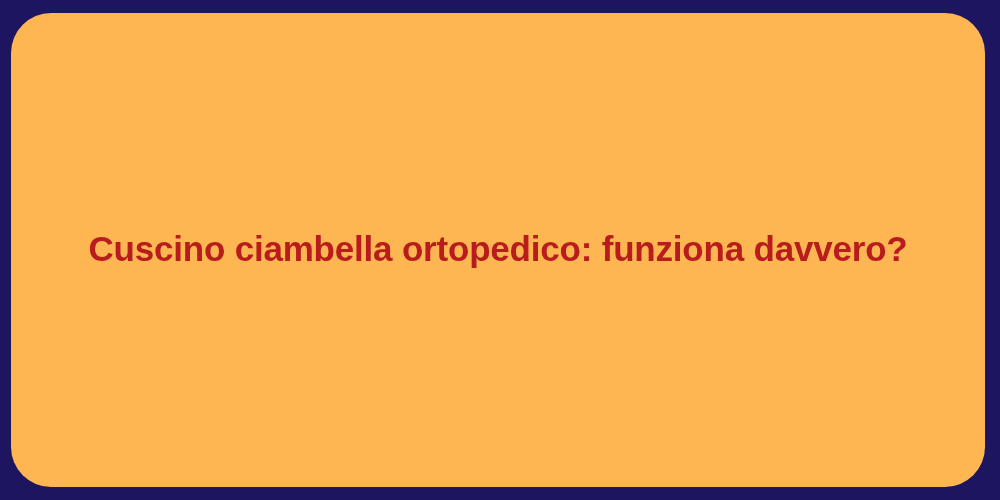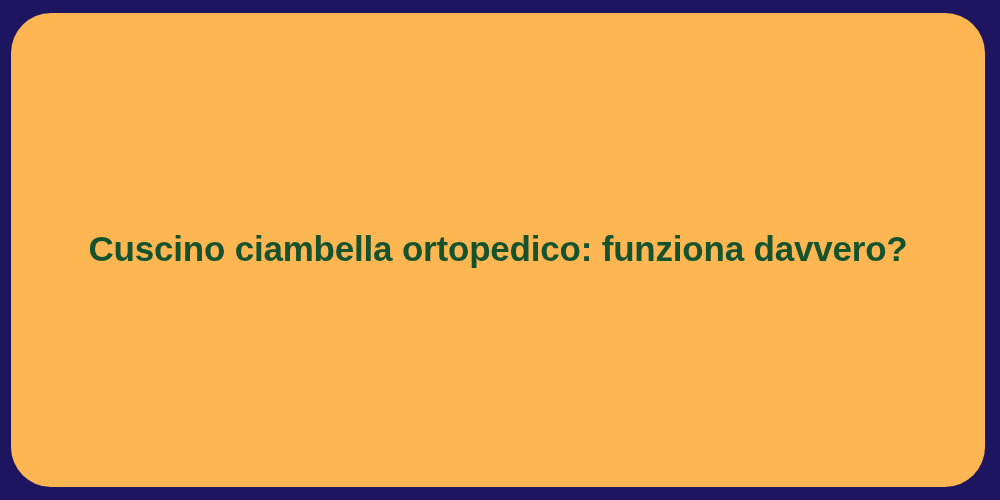--- a/index.html
+++ b/index.html
@@ -35,21 +35,21 @@
     display: flex;
     align-items: center;
     justify-content: center;
     overflow: hidden;
   }
 
   .banner-title {
     font-family: "Liberation Sans", sans-serif;
     font-size: 35px;
     font-weight: bold;
-    color: #14532d;
+    color: #b91c1c;
     letter-spacing: -0.2px;
     line-height: 1.2;
     text-align: center;
     margin: 0;
     padding: 0 40px;
     white-space: nowrap;
     position: relative;
     top: -1px;
   }
 </style>

